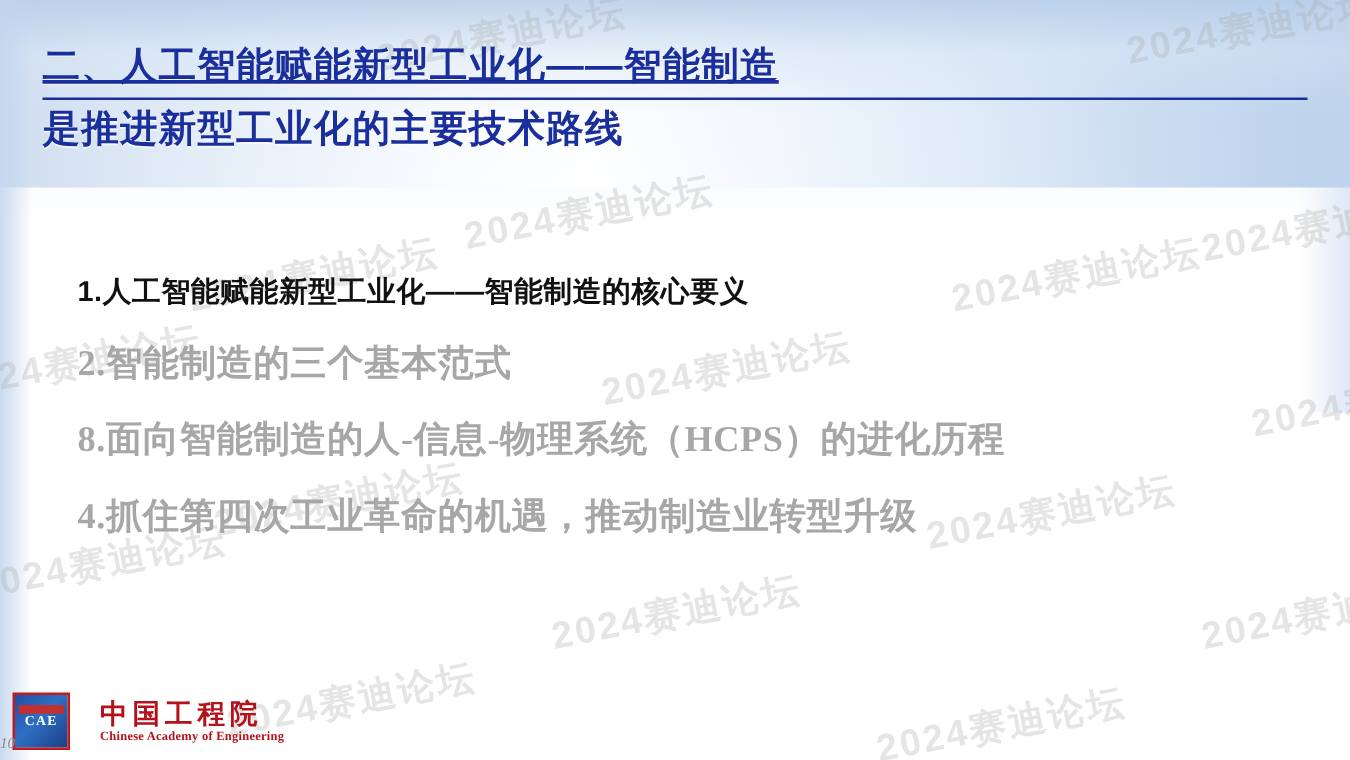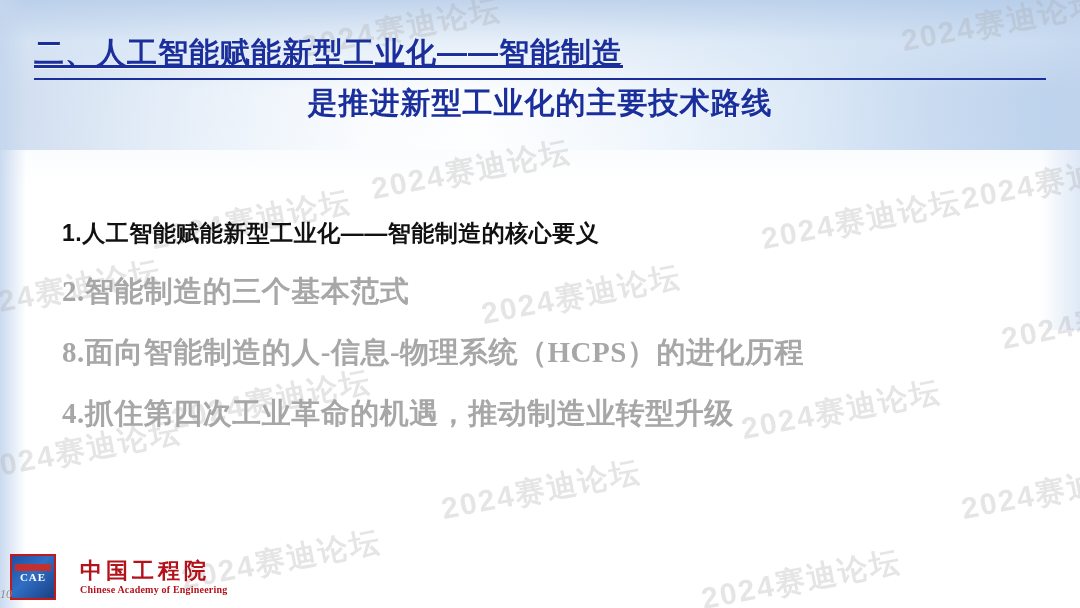--- a/index.html
+++ b/index.html
@@ -115,21 +115,21 @@
   .heading-rule {
     position: absolute;
     left: 0;
     top: 42px;
     width: 1012px;
     height: 2px;
     background: #1b2f9c;
   }
   .heading-line2 {
     margin-top: 12px;
-    text-align: center;
+    text-align: left;
     color: #1b2f9c;
     font-size: 30px;
     font-weight: 700;
     letter-spacing: 1px;
     white-space: nowrap;
     text-shadow: 0 1px 0 rgba(255,255,255,0.6);
   }
 
   
   .outline {

